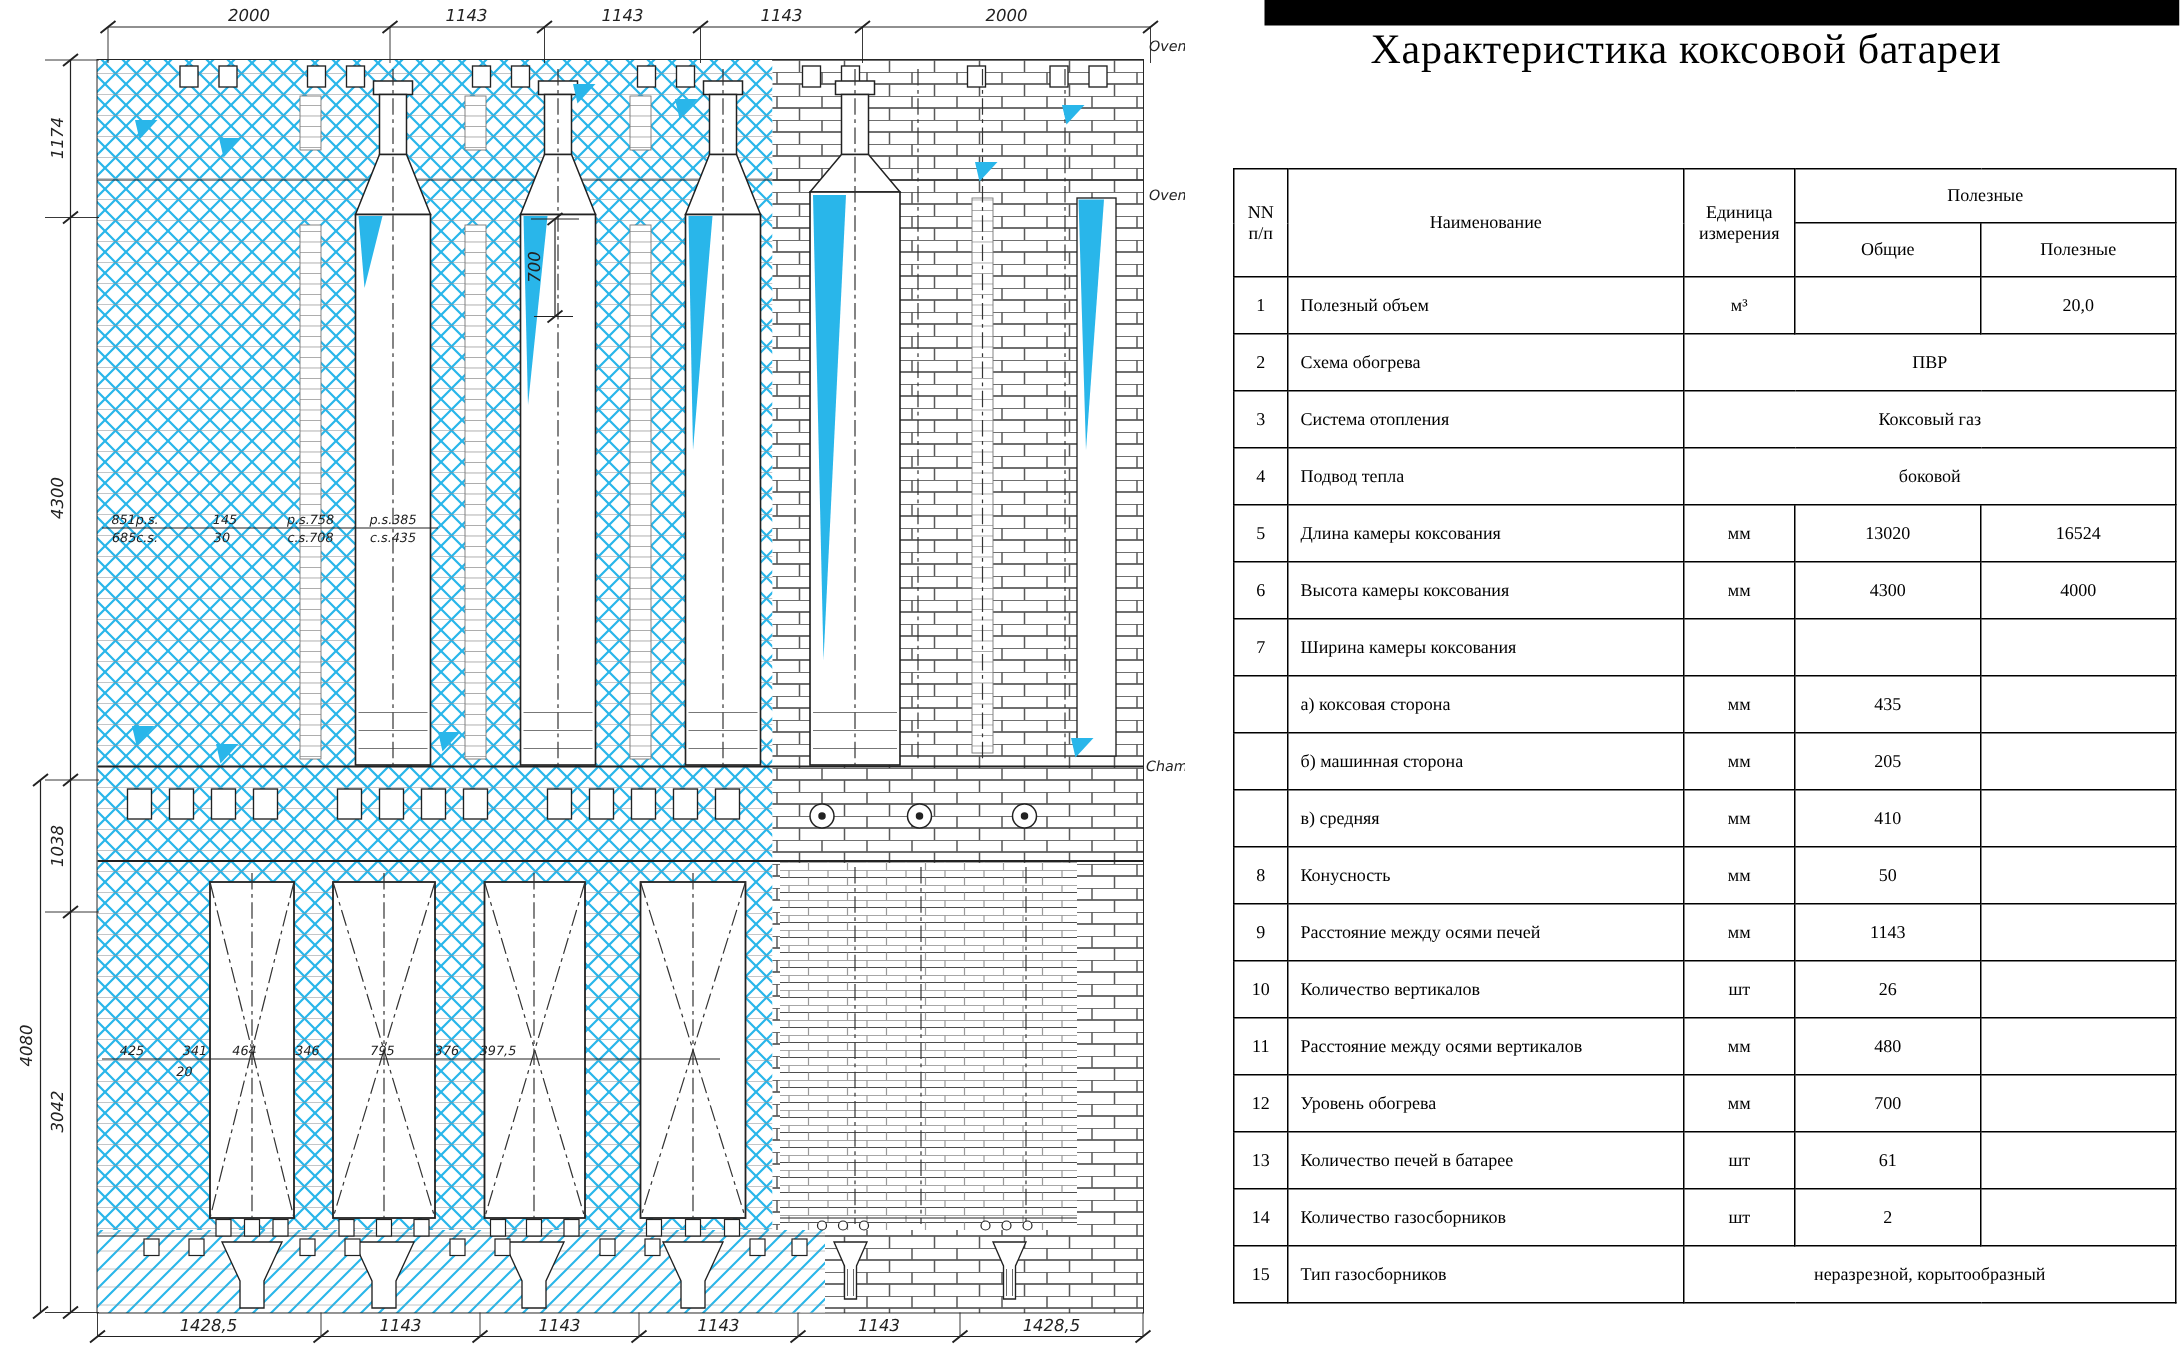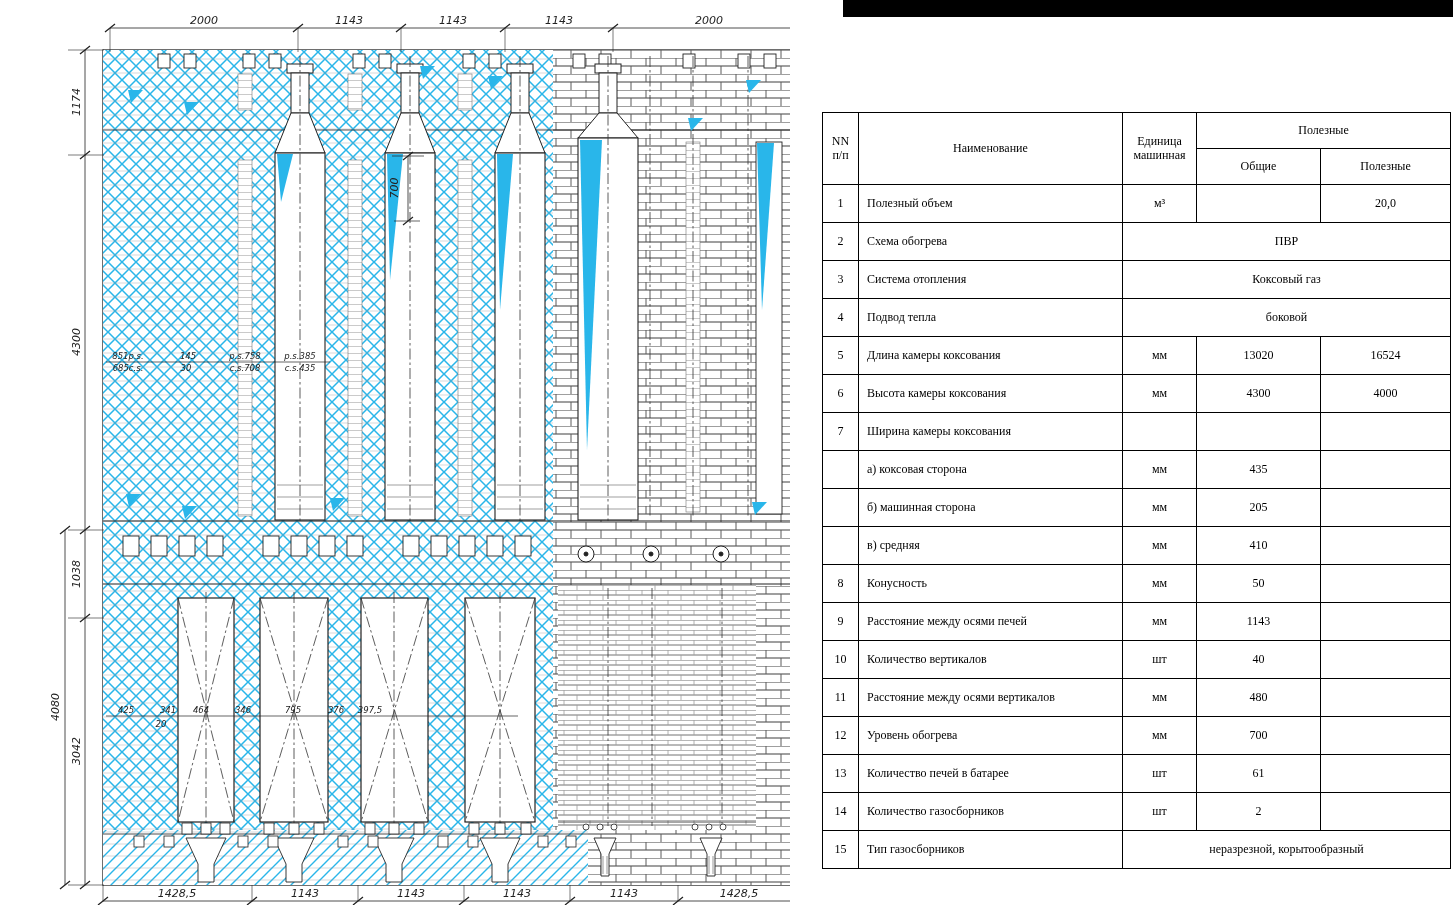--- a/index.html
+++ b/index.html
@@ -1,20 +1,20 @@
 <!DOCTYPE html>
 <html><head>
 <meta charset="utf-8">
 <style>
   html,body{margin:0;padding:0;}
   body{
     width:1453px;height:905px;position:relative;overflow:hidden;
     background:#ffffff;font-family:"Liberation Serif", serif;color:#000;
   }
-  .drawing-panel{position:absolute;left:0;top:10px;width:805px;height:736px;padding-left:38px;}
+  .drawing-panel{position:absolute;left:0;top:0;width:805px;height:736px;}
   .right-panel{position:absolute;left:790px;top:0;width:663px;height:905px;background:#fff;}
   .top-bar{position:absolute;left:53px;top:0;width:610px;height:17px;background:#000;}
   .title{
     position:absolute;left:28px;top:18px;width:612px;margin:0;
     text-align:center;font-size:28px;font-weight:normal;letter-spacing:.5px;
     font-family:"Liberation Serif", serif;
   }
   table.spec{
     position:absolute;left:32px;top:112px;width:628px;
     border-collapse:collapse;table-layout:fixed;font-size:12px;
@@ -350,39 +350,40 @@
   <g>
     <text class="lbl" x="766" y="34">Oven to</text>
     <text class="lbl" x="766" y="133">Oven ro</text>
     <text class="lbl" x="764" y="514">Chamber</text>
   </g>
 </svg>
 </div>
 
 <div class="right-panel">
   <div class="top-bar"></div>
+  <h1 class="title">Характеристика коксовой батареи</h1>
 
   <table class="spec">
     <colgroup>
       <col style="width:36px">
         <col style="width:264px">
         <col style="width:74px">
       <col style="width:124px">
         <col style="width:130px">
     </colgroup>
     <thead>
       <tr>
         <th rowspan="2">
           <div>NN</div>
           <div>п/п</div>
         </th>
         <th rowspan="2">Наименование</th>
         <th rowspan="2">
           <div>Единица</div>
-          <div>машинная</div>
+          <div>измерения</div>
         </th>
         <th colspan="2">Полезные</th>
       </tr>
       <tr>
         <th>Общие</th>
         <th>Полезные</th>
       </tr>
     </thead>
     <tbody>
         <tr>
@@ -460,21 +461,21 @@
           <td class="c">9</td>
           <td class="n">Расстояние между осями печей</td>
           <td class="c">мм</td>
           <td class="c">1143</td>
           <td class="c"></td>
         </tr>
         <tr>
           <td class="c">10</td>
           <td class="n">Количество вертикалов</td>
           <td class="c">шт</td>
-          <td class="c">40</td>
+          <td class="c">26</td>
           <td class="c"></td>
         </tr>
         <tr>
           <td class="c">11</td>
           <td class="n">Расстояние между осями вертикалов</td>
           <td class="c">мм</td>
           <td class="c">480</td>
           <td class="c"></td>
         </tr>
         <tr>

